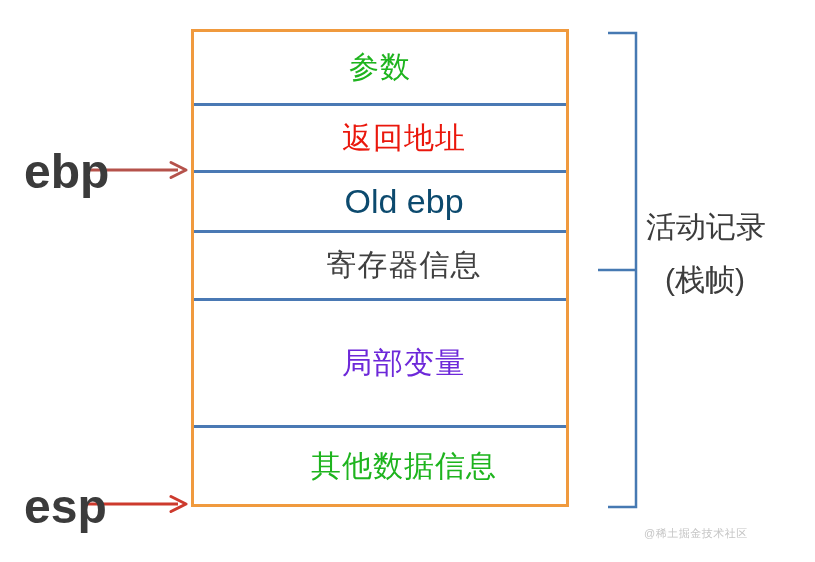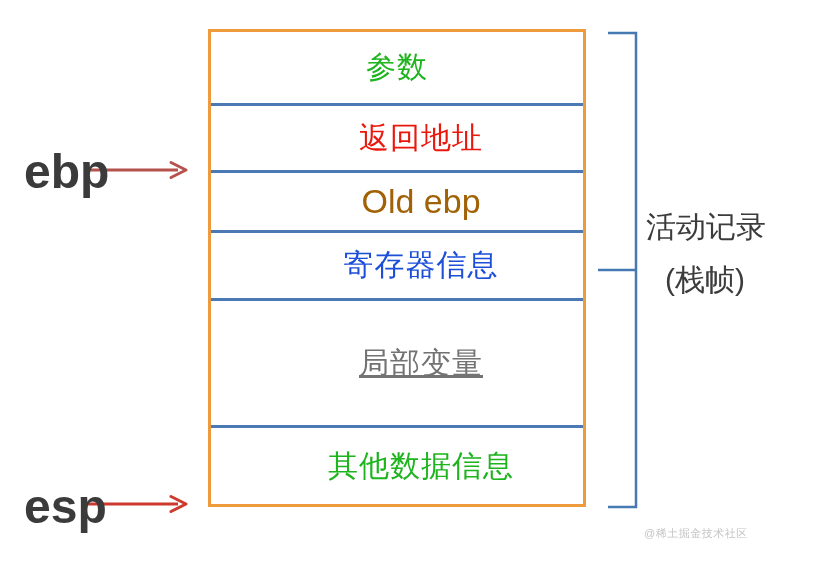--- a/index.html
+++ b/index.html
@@ -8,21 +8,21 @@
     width:815px; height:562px;
     background:#ffffff;
     font-family:"Liberation Sans", sans-serif;
     overflow:hidden;
   }
   .overlay {
     position:absolute; left:0; top:0; width:815px; height:562px;
     pointer-events:none;
   }
   .stack-box {
-    position:absolute; left:208px; top:29px;
+    position:absolute; left:191px; top:29px;
     width:378px; height:478px;
     border:3px solid #f09a3e;
     box-sizing:border-box;
     display:flex; flex-direction:column;
     background:#ffffff;
   }
   .section {
     box-sizing:border-box;
     display:flex; align-items:center; justify-content:center;
     font-size:30px; font-weight:500;
@@ -79,27 +79,27 @@
   </svg>
 
   <div class="stack-box">
     <div class="section sec-1">
       <span style="color: rgb(30, 180, 30);">参数</span>
     </div>
     <div class="section sec-2">
       <span style="color: rgb(234, 23, 12);">返回地址</span>
     </div>
     <div class="section sec-3">
-      <span style="color: #a16207;">Old ebp</span>
+      <span style="color: #0c4a6e;">Old ebp</span>
     </div>
     <div class="section sec-4">
-      <span style="color: #1d4ed8;">寄存器信息</span>
+      <span style="color: #404040;">寄存器信息</span>
     </div>
     <div class="section sec-5">
-      <span style="color: #737373; text-decoration: underline;">局部变量</span>
+      <span style="color: #6d28d9;">局部变量</span>
     </div>
     <div class="section sec-6">
       <span style="color: rgb(30, 180, 30);">其他数据信息</span>
     </div>
   </div>
 
   <div class="reg-label reg-ebp" style="color: rgb(59, 59, 59);">ebp</div>
   <div class="reg-label reg-esp" style="color: rgb(59, 59, 59);">esp</div>
 
   <div class="bracket-label">

